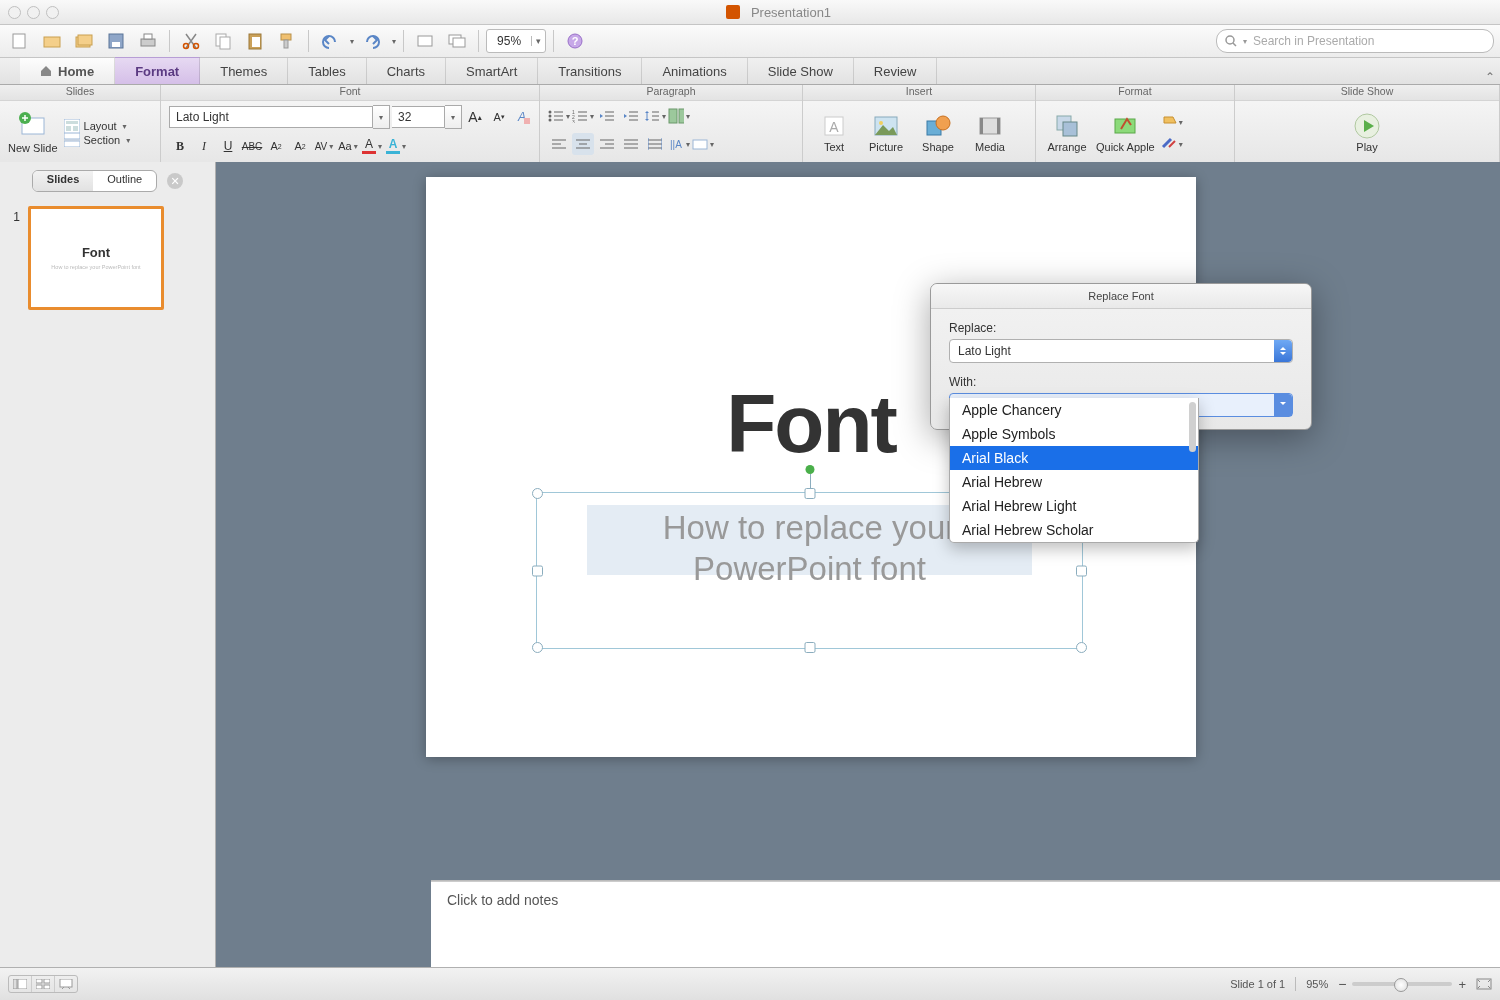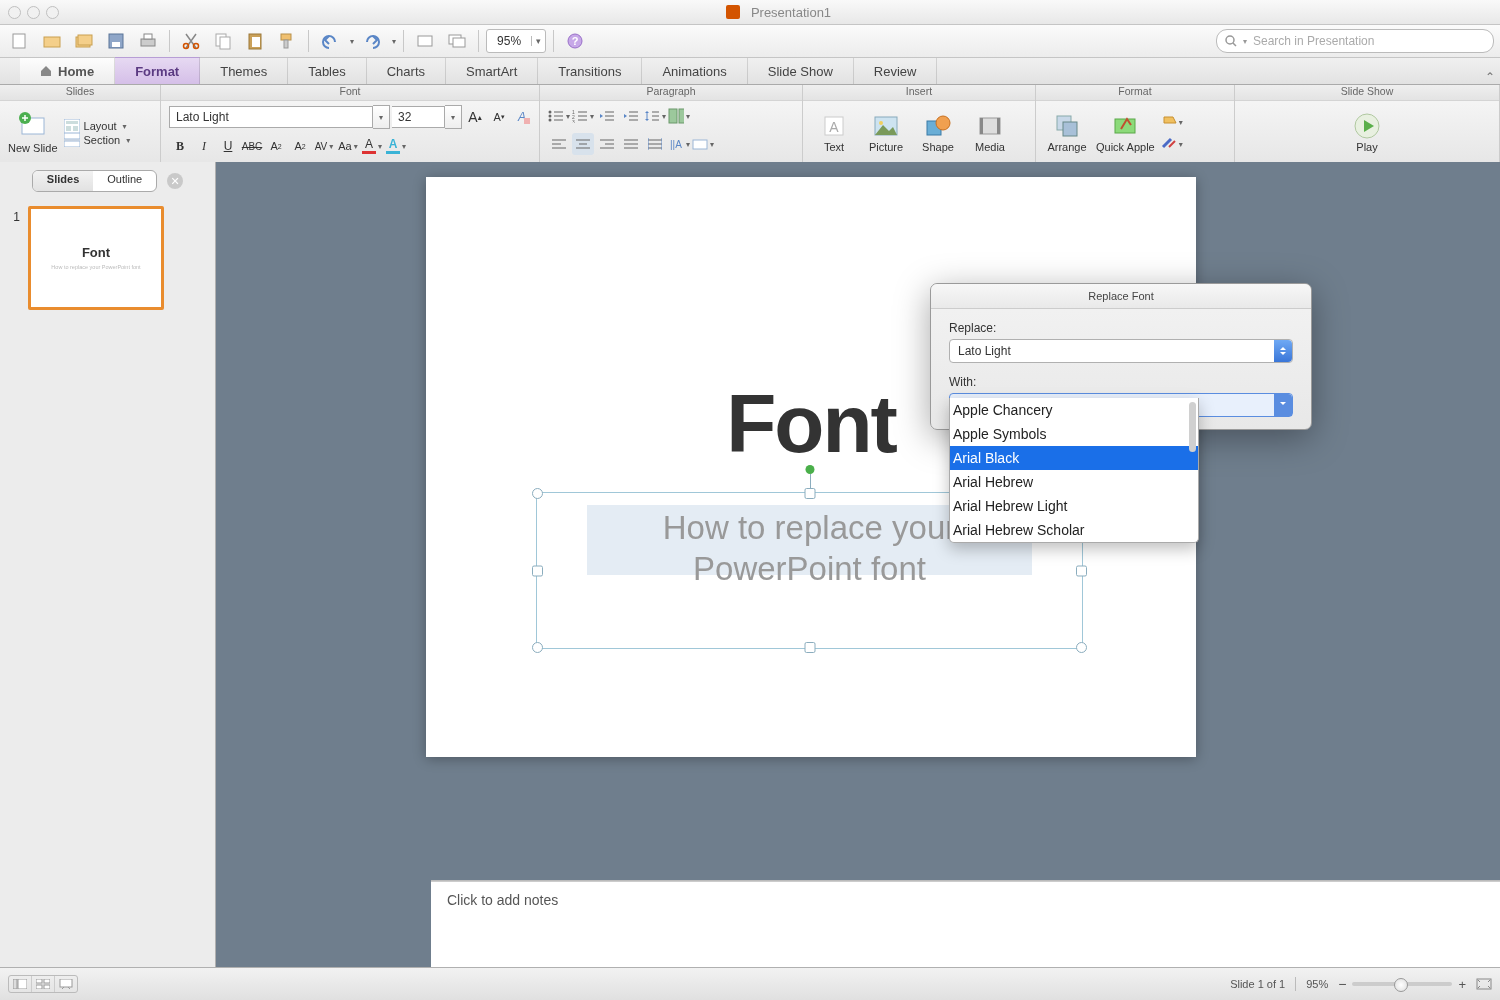--- a/index.html
+++ b/index.html
@@ -85,21 +85,21 @@
 .mac-select .sel-btn::before{content:"";border:3px solid transparent;border-bottom-color:#fff;margin-bottom:2px}
 .mac-select .sel-btn::after{content:"";border:3px solid transparent;border-top-color:#fff}
 .mac-select.open{border-color:#5a8de0;background:#e8f0fc}
 .mac-select.open .sel-btn{background:#5a8de0;border-radius:0 4px 0 0}
 .mac-select.open .sel-btn::before{display:none}
 .mac-select.open .sel-btn::after{border-top-color:#fff}
 .dlg-btn{width:82px;height:24px;border-radius:5px;display:flex;align-items:center;justify-content:center;font-size:12px}
 .dlg-btn.primary{background:linear-gradient(#5ea8f7,#2d72db);color:#fff;border:1px solid #2a69c9}
 .dlg-btn.secondary{background:linear-gradient(#fff,#eee);border:1px solid #bbb;color:#333}
 .dropdown-list{position:absolute;left:18px;top:114px;width:248px;background:#fff;border:1px solid #aaa;border-top:none;border-radius:0 0 5px 5px;box-shadow:0 6px 16px rgba(0,0,0,0.25);overflow:hidden}
-.dd-item{padding:4px 3px;font-size:14px;color:#222}
+.dd-item{padding:4px 12px;font-size:14px;color:#222}
 .dd-item.hi{background:#1a6fe8;color:#fff}
 .dd-scroll{position:absolute;right:2px;top:4px;width:7px;height:50px;background:#d0d0d0;border-radius:4px}
 svg{display:block}
 </style>
 </head>
 <body>
 
 <div class="titlebar">
   <div class="tl-dot"></div>
   <div class="tl-dot"></div>

